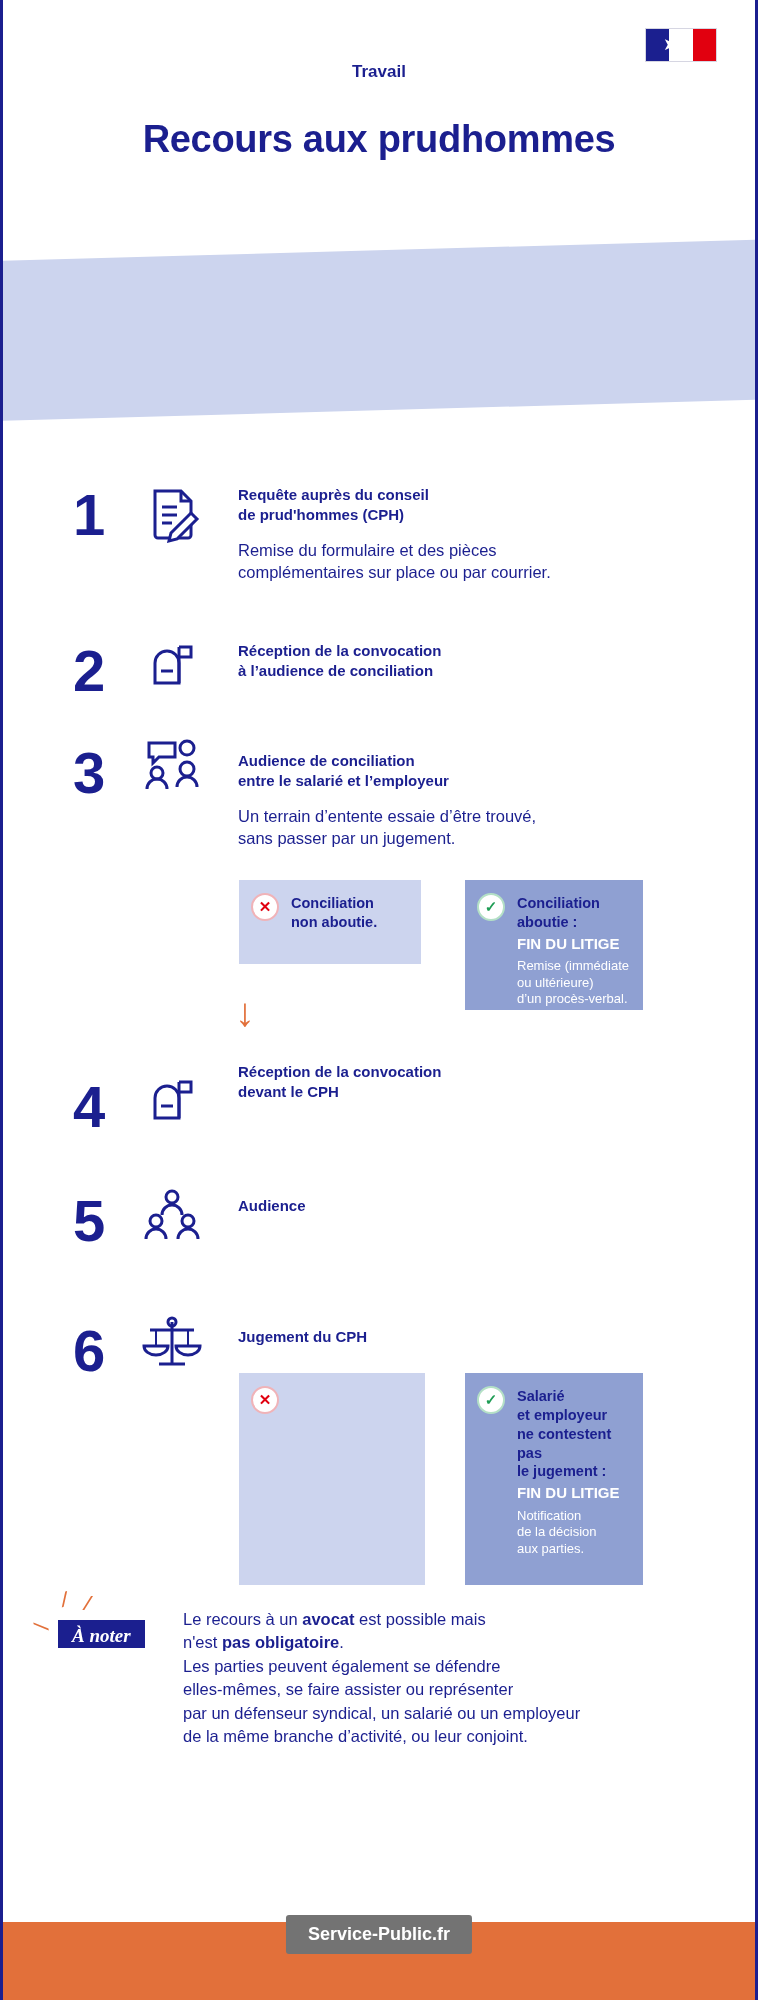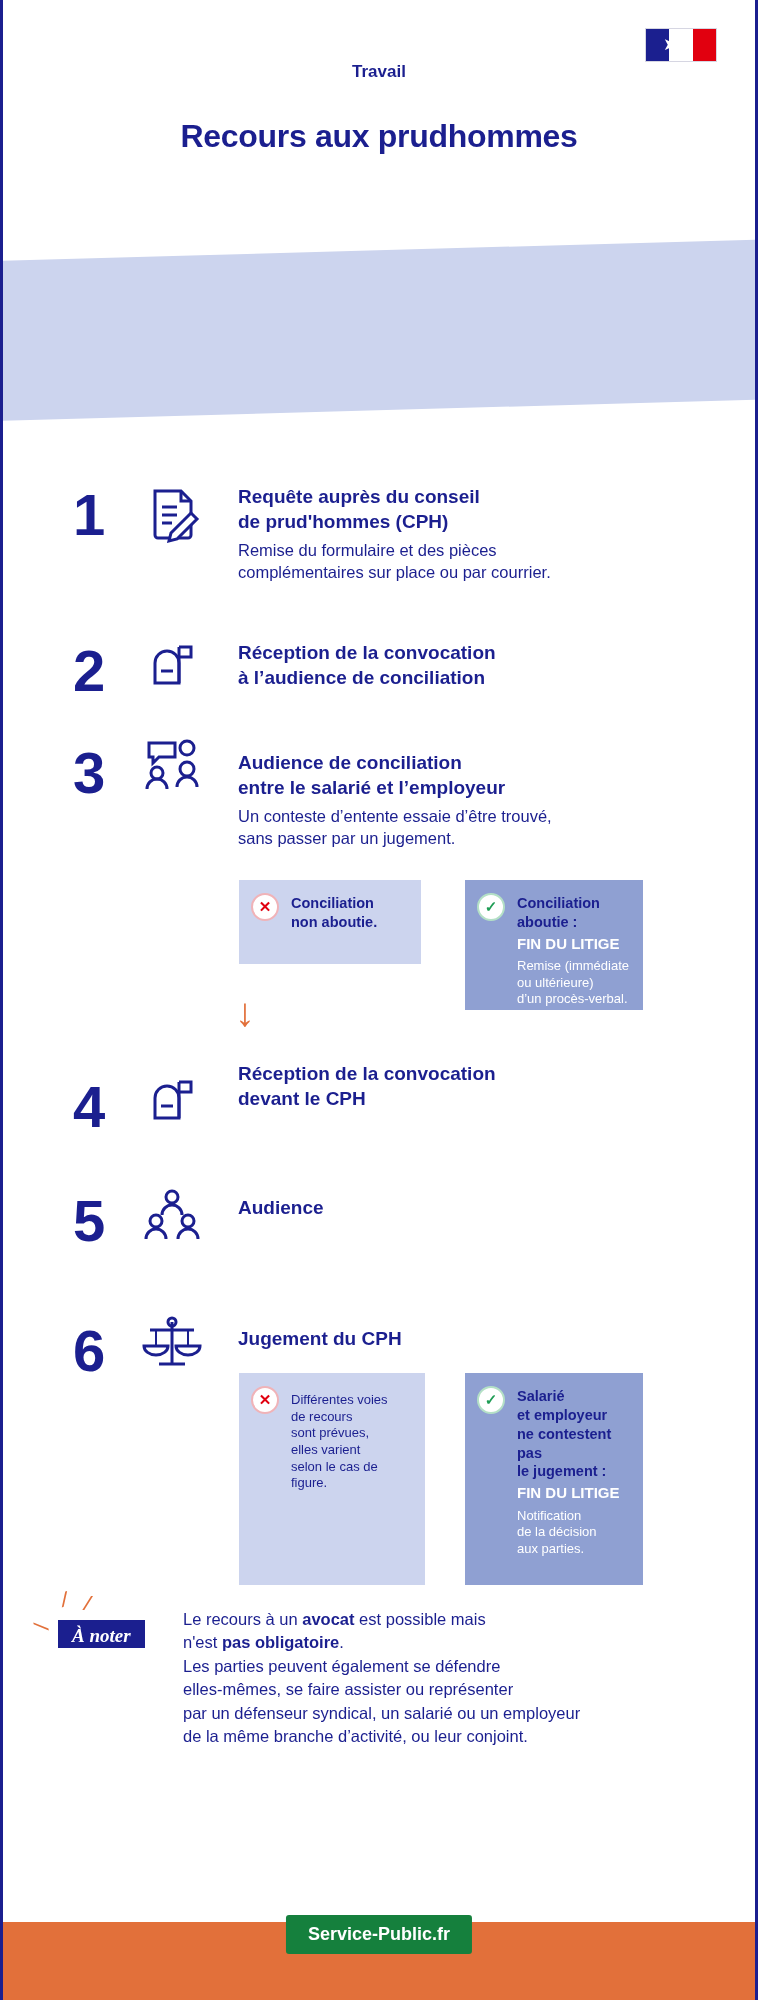--- a/index.html
+++ b/index.html
@@ -43,21 +43,21 @@
     text-align: center;
     color: #1b1f8f;
     font-size: 17px;
     font-weight: bold;
   }
   .title {
     position: absolute;
     top: 118px; left: 0; right: 0;
     text-align: center;
     color: #1b1f8f;
-    font-size: 32px;
+    font-size: 38px;
     font-weight: bold;
     letter-spacing: -0.3px;
   }
   .ribbon {
     position: absolute;
     top: 198px;
     left: 128px;
     width: 485px;
     height: 56px;
     background: #e2703a;
@@ -95,21 +95,21 @@
     color: #1b1f8f;
     font-size: 58px;
     font-weight: bold;
     line-height: 58px;
     font-family: "Liberation Sans", sans-serif;
   }
   .step-icon { position: absolute; }
   .step-title {
     position: absolute;
     color: #1b1f8f;
-    font-size: 19px;
+    font-size: 15px;
     font-weight: bold;
     line-height: 1.3;
   }
   .step-body {
     position: absolute;
     color: #1b1f8f;
     font-size: 16.5px;
     line-height: 1.35;
     font-weight: normal;
   }
@@ -187,21 +187,21 @@
     position: absolute;
     left: -3px; right: -3px; bottom: 0;
     height: 78px;
     background: #e2703a;
   }
   .footer-logo {
     position: absolute;
     left: 50%;
     transform: translateX(-50%);
     bottom: 46px;
-    background: #15803d;
+    background: #737373;
     color: #ffffff;
     font-size: 18px;
     font-weight: bold;
     padding: 9px 22px;
     border-radius: 3px;
     white-space: nowrap;
   }
 </style>
 </head>
 <body>
@@ -266,21 +266,21 @@
       <circle cx="16" cy="38" r="6" fill="none" stroke="#1b1f8f" stroke-width="3"></circle>
       <path d="M6 54 a10 10 0 0 1 20 0" fill="none" stroke="#1b1f8f" stroke-width="3"></path>
       <path d="M32 36 h22 v12 h-14 l-5 5 v-5 h-3 Z" fill="none" stroke="#1b1f8f" stroke-width="0"></path>
     </svg>
   </div>
   <div class="step-title" style="top:751px; left:235px; width:390px;">
     <span>Audience de conciliation</span><br>
     <span>entre le salarié et l’employeur</span>
   </div>
   <div class="step-body" style="top:805px; left:235px; width:400px;">
-    <span>Un conteste d’entente essaie d’être trouvé,</span><br>
+    <span>Un terrain d’entente essaie d’être trouvé,</span><br>
     <span>sans passer par un jugement.</span>
   </div>
 
   <div class="box light" style="top:880px; left:236px; width:182px; height:84px;">
     <div class="badge red">✕</div>
     <div class="b-main">
       <span>Conciliation</span><br>
       <span>non aboutie.</span>
     </div>
   </div>
@@ -343,27 +343,20 @@
       <line x1="15" y1="18" x2="15" y2="34" stroke="#1b1f8f" stroke-width="2"></line>
       <line x1="47" y1="18" x2="47" y2="34" stroke="#1b1f8f" stroke-width="2"></line>
     </svg>
   </div>
   <div class="step-title" style="top:1327px; left:235px; width:390px;">
     <span>Jugement du CPH</span>
   </div>
 
   <div class="box light" style="top:1373px; left:236px; width:186px; height:212px;">
     <div class="badge red">✕</div>
-    <div class="b-sub">
-      <span>Différentes voies</span><br>
-      <span>de recours</span><br>
-      <span>sont prévues,</span><br>
-      <span>elles varient</span><br>
-      <span>selon le cas de figure.</span>
-    </div>
   </div>
 
   <div class="box dark" style="top:1373px; left:462px; width:178px; height:212px;">
     <div class="badge green">✓</div>
     <div class="b-main">
       <span>Salarié</span><br>
       <span>et employeur</span><br>
       <span>ne contestent pas</span><br>
       <span>le jugement :</span>
     </div>

